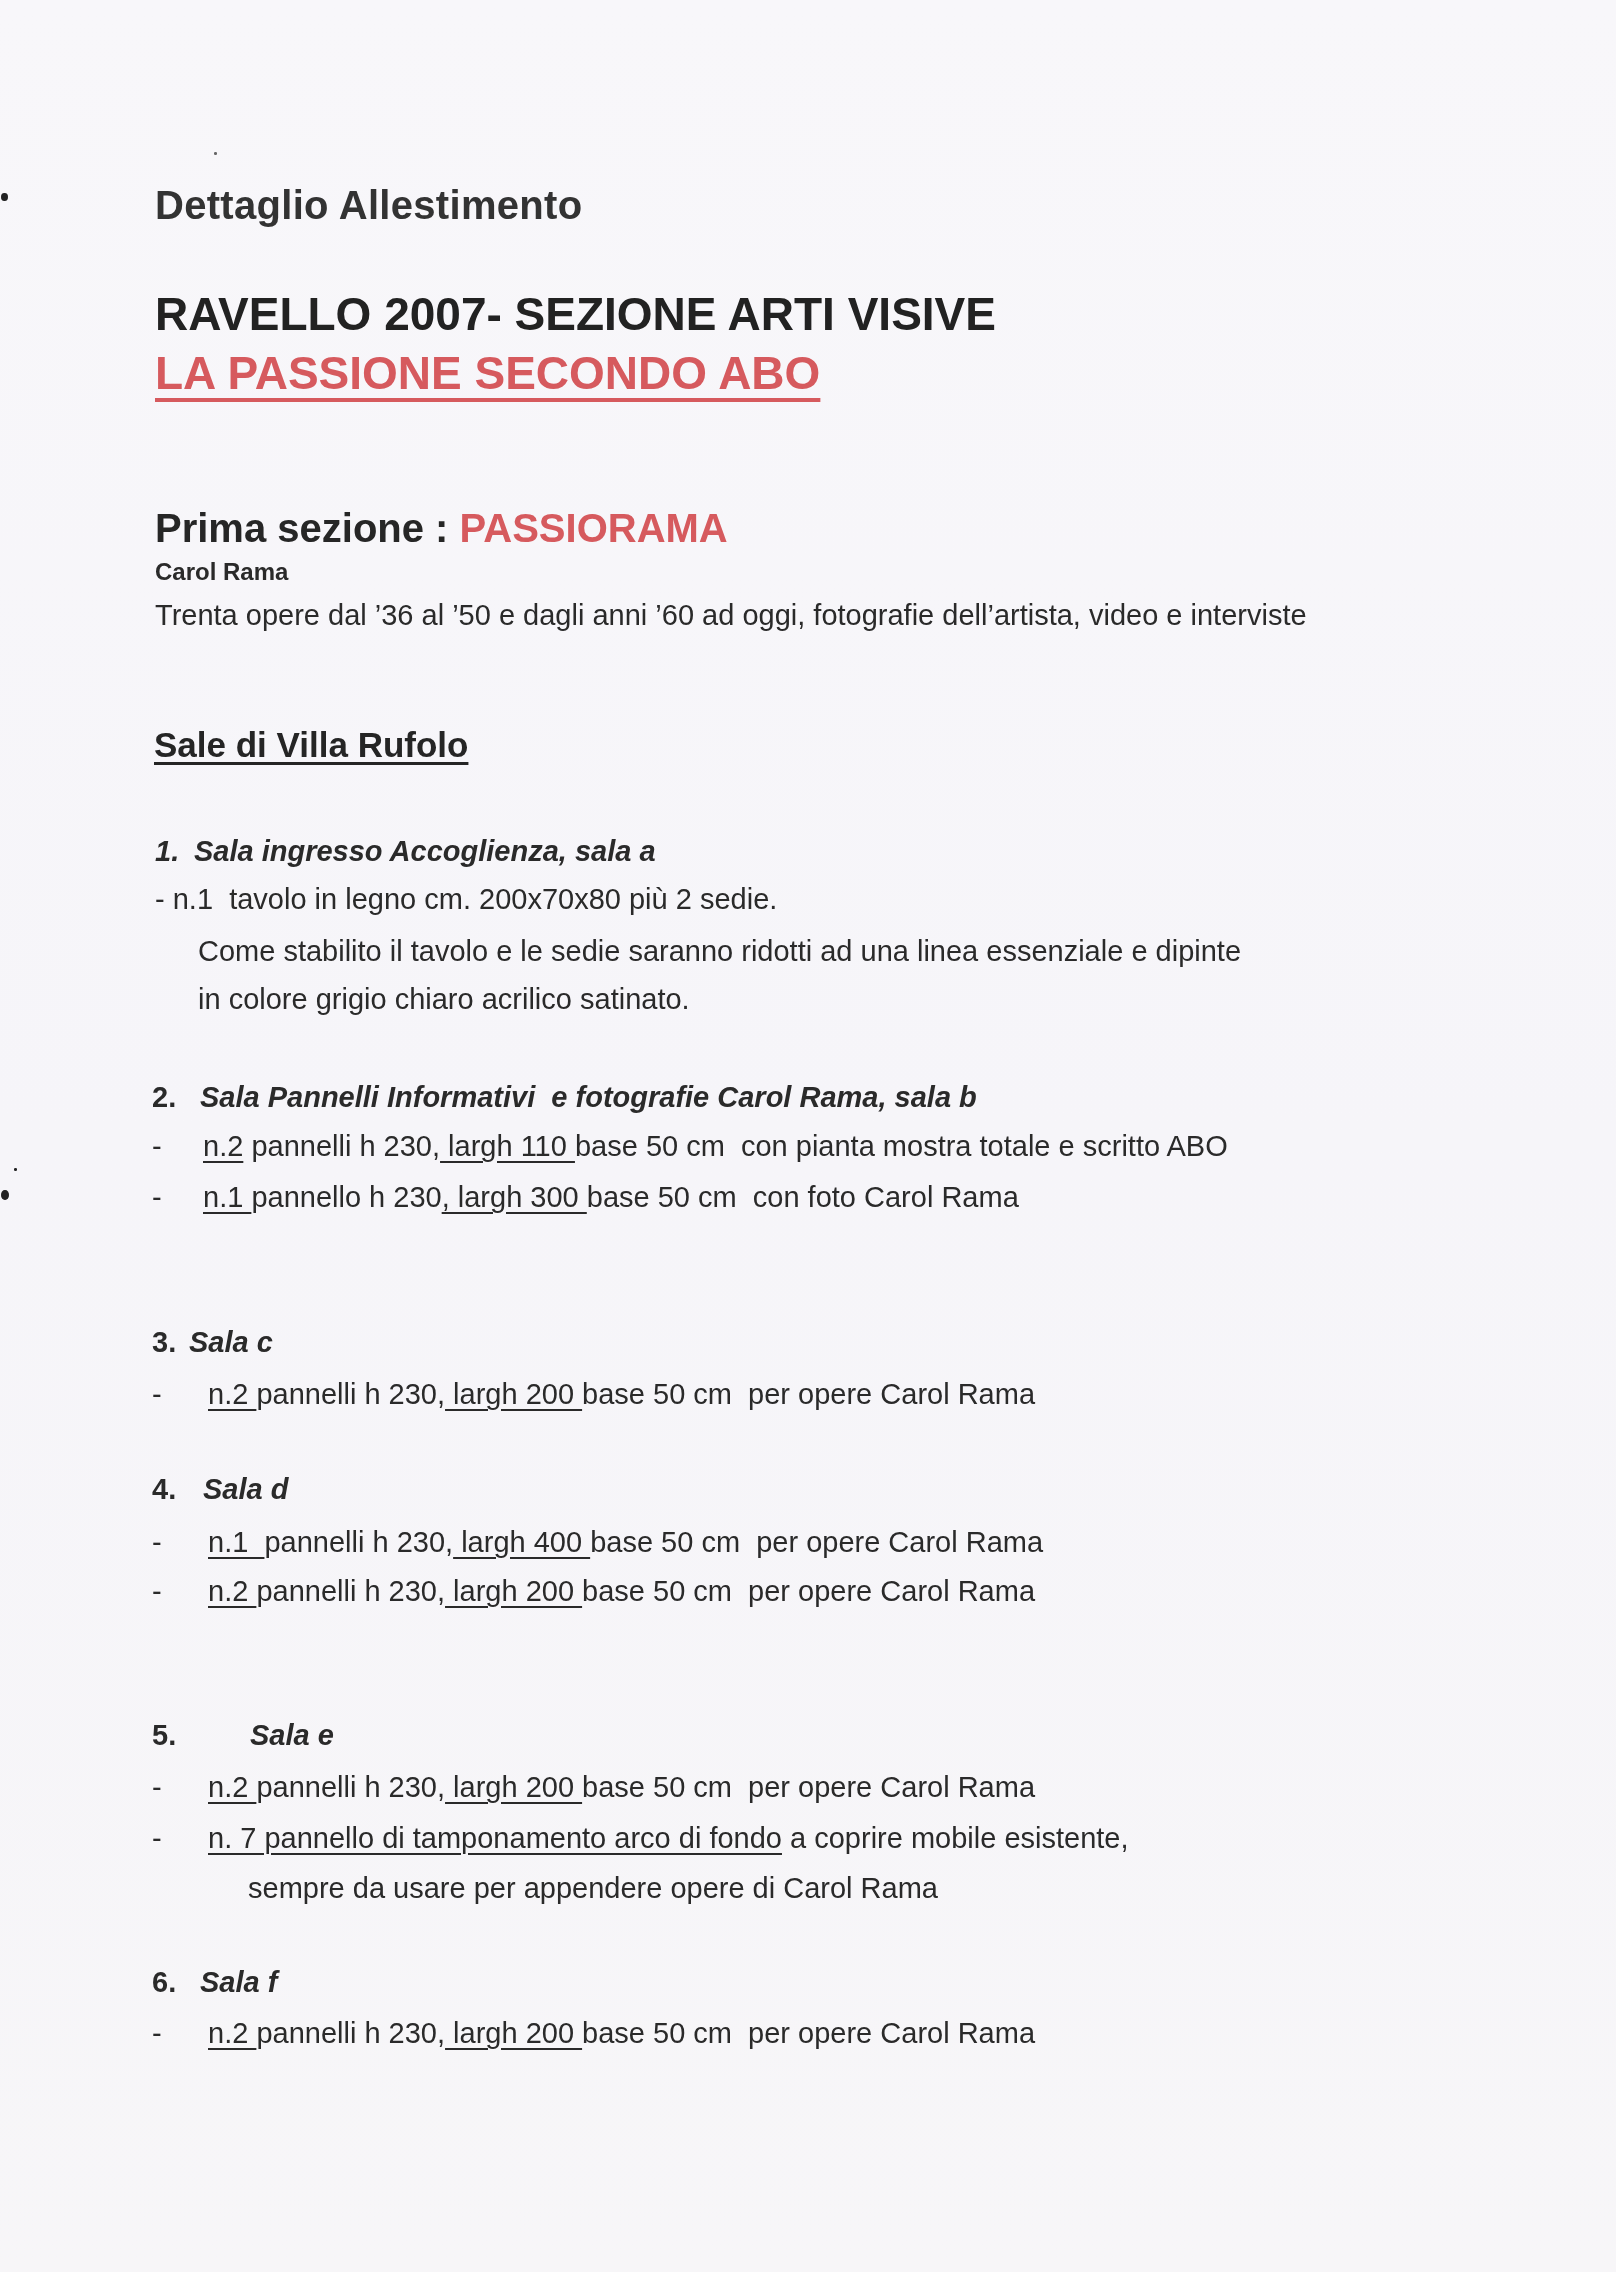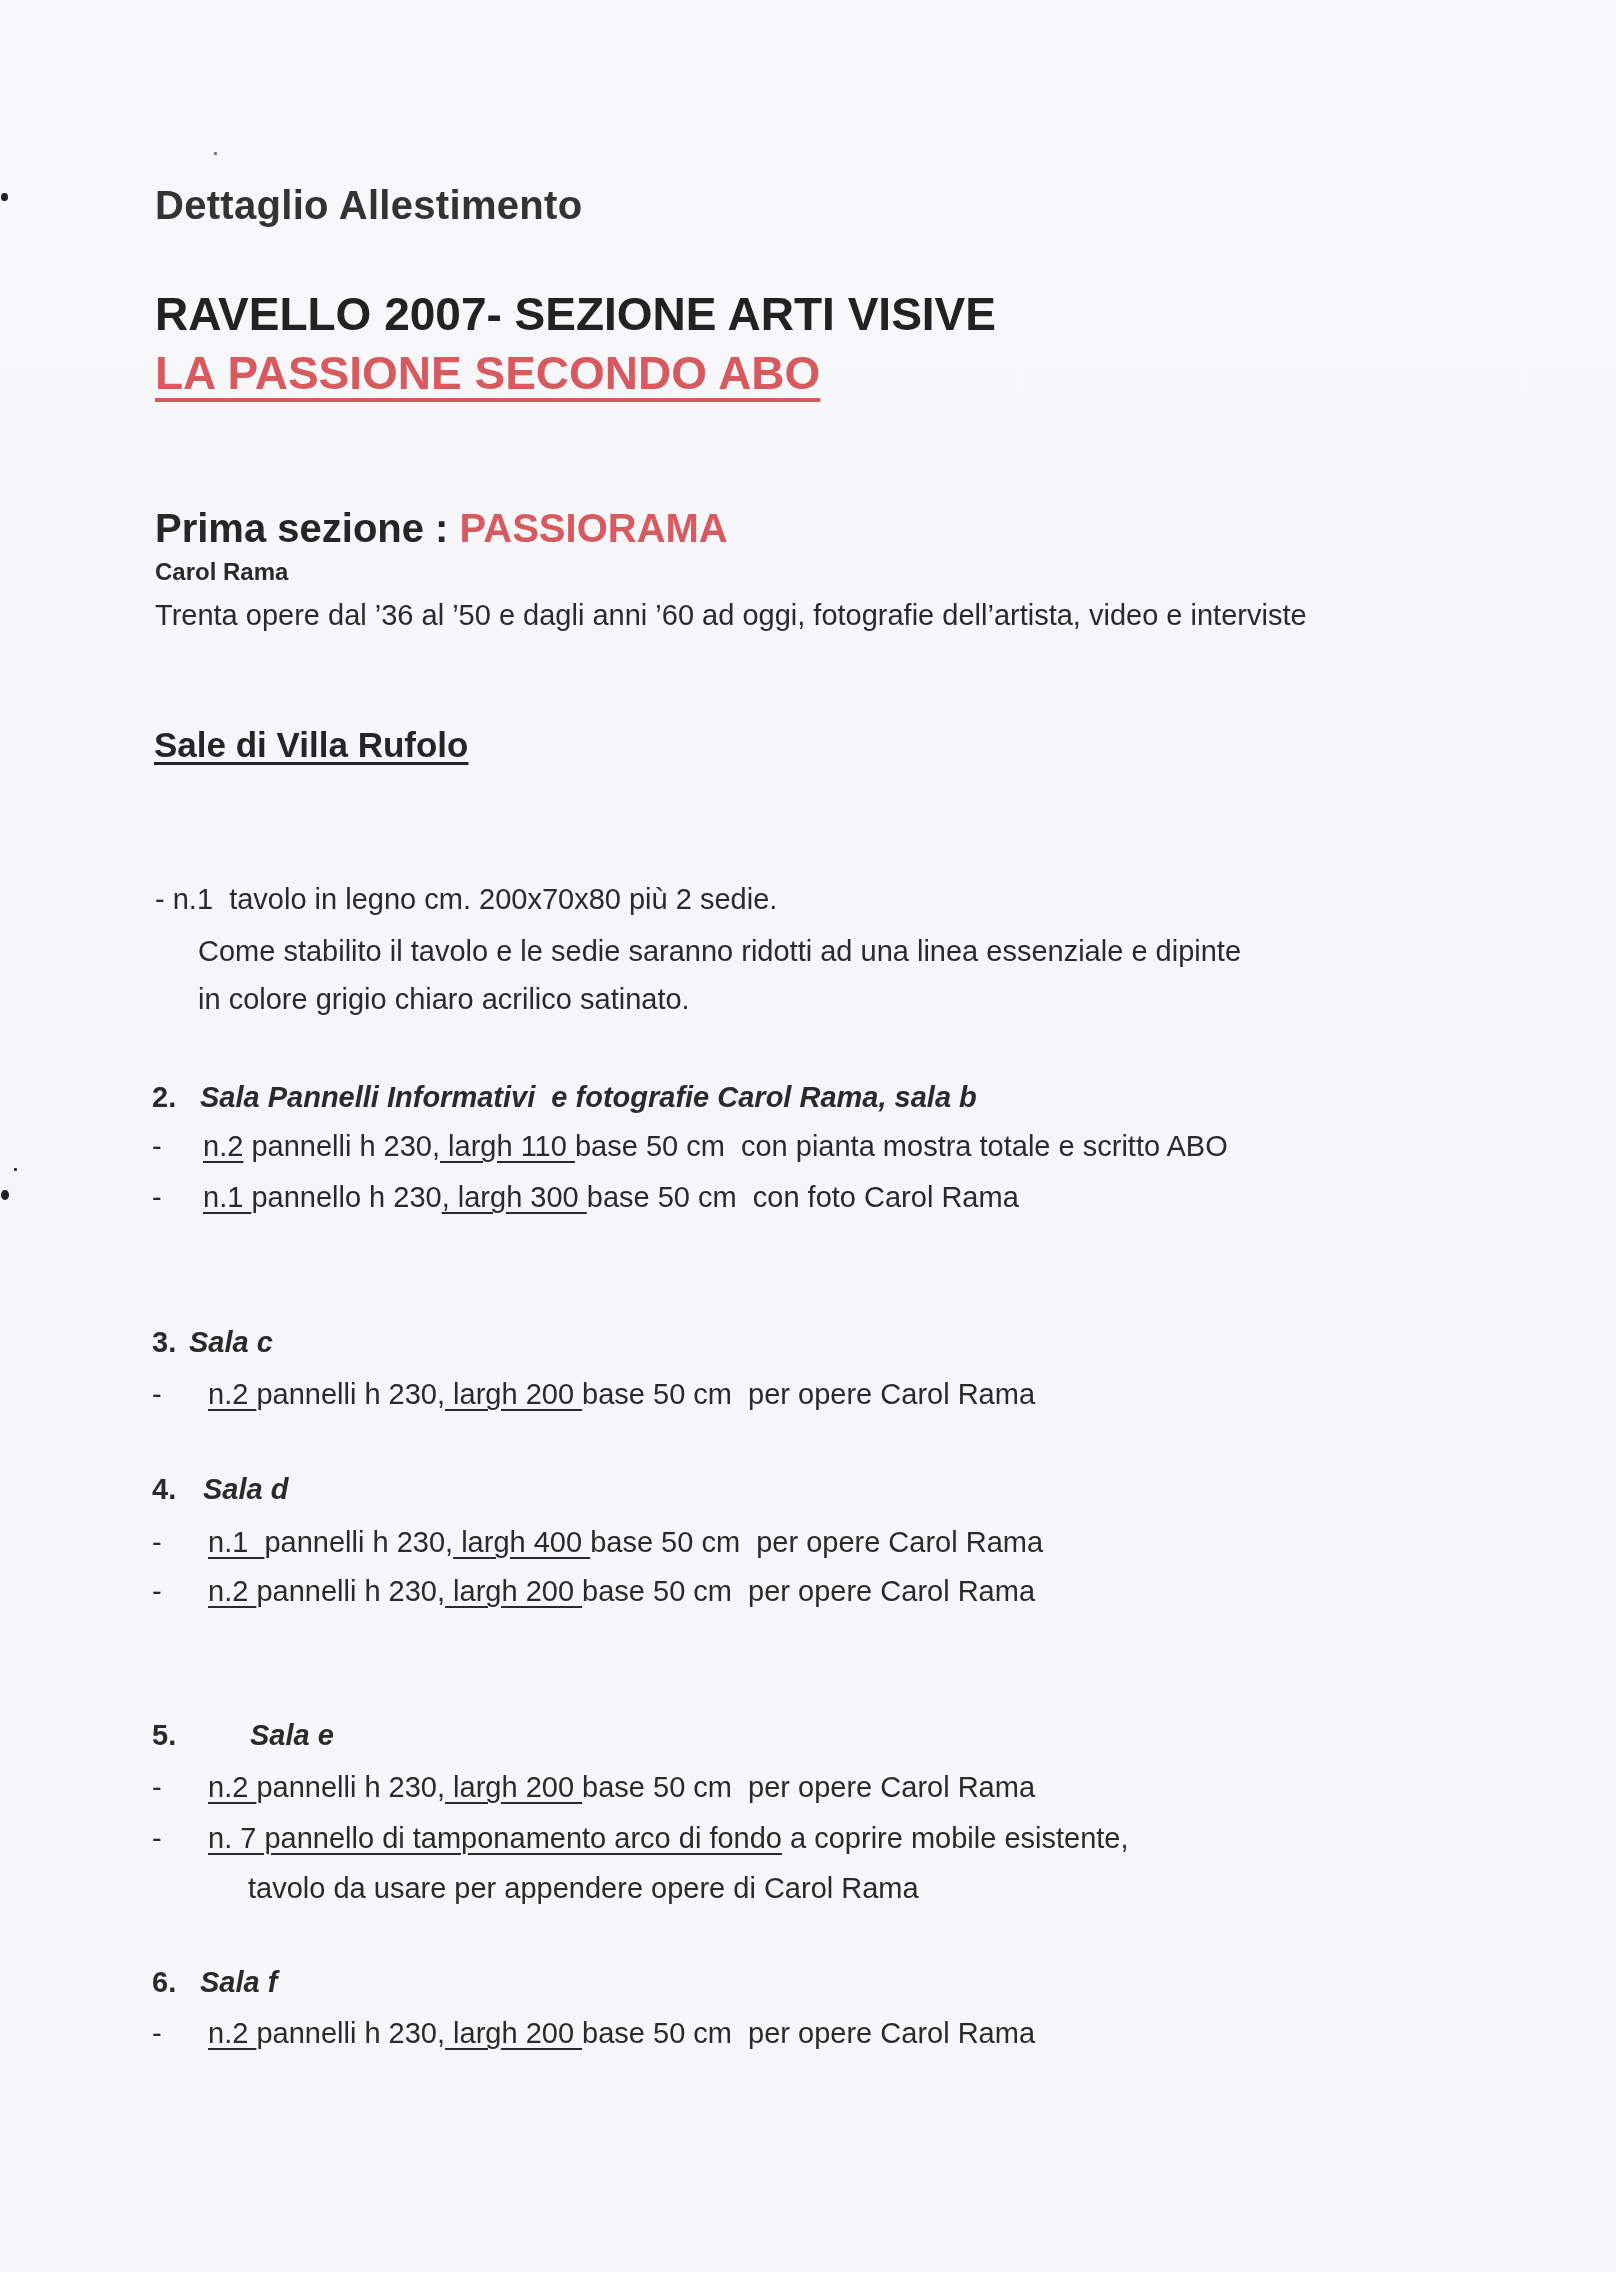--- a/index.html
+++ b/index.html
@@ -110,20 +110,23 @@
   <div class="abs event-subtitle">LA PASSIONE SECONDO ABO</div>
 
   <div class="abs section-heading">
     <span>Prima sezione : </span><span class="accent">PASSIORAMA</span>
   </div>
   <div class="abs artist">Carol Rama</div>
   <div class="abs desc">Trenta opere dal ’36 al ’50 e dagli anni ’60 ad oggi, fotografie dell’artista, video e interviste</div>
 
   <div class="abs venue">Sale di Villa Rufolo</div>
 
+  <div class="abs room-title" style="left:155px;top:835px;">
+    <span class="num" style="font-style:italic;width:39px;">1.</span><span class="name">Sala ingresso Accoglienza, sala a</span>
+  </div>
   <div class="abs line" style="left:155px;top:883px;">
     <span>-</span>
     <span>n.1</span><span style="white-space:pre;">  tavolo in legno cm. 200x70x80 più 2 sedie.</span>
   </div>
   <div class="abs line" style="left:198px;top:983px;">in colore grigio chiaro acrilico satinato.</div>
   <div class="abs line" style="left:198px;top:935px;">Come stabilito il tavolo e le sedie saranno ridotti ad una linea essenziale e dipinte</div>
 
   <div class="abs room-title" style="left:152px;top:1081px;">
     <span class="num" style="width:48px;">2.</span><span class="name" style="white-space:pre;">Sala Pannelli Informativi  e fotografie Carol Rama, sala b</span>
   </div>
@@ -153,21 +156,21 @@
 
   <div class="abs room-title" style="left:152px;top:1719px;">
     <span class="num" style="width:98px;">5.</span><span class="name">Sala e</span>
   </div>
   <div class="abs line" style="left:152px;top:1771px;">
     <span class="dash" style="width:56px;">-</span><span class="u" style="white-space:pre;">n.2 </span><span>pannelli h 230,</span><span class="u" style="white-space:pre;"> largh 200 </span><span style="white-space:pre;">base 50 cm  per opere Carol Rama</span>
   </div>
   <div class="abs line" style="left:152px;top:1822px;">
     <span class="dash" style="width:56px;">-</span><span class="u">n. 7 pannello di tamponamento arco di fondo</span><span style="white-space:pre;"> a coprire mobile esistente,</span>
   </div>
-  <div class="abs line" style="left:248px;top:1872px;">tavolo da usare per appendere opere di Carol Rama</div>
+  <div class="abs line" style="left:248px;top:1872px;">sempre da usare per appendere opere di Carol Rama</div>
 
   <div class="abs room-title" style="left:152px;top:1966px;">
     <span class="num" style="width:48px;">6.</span><span class="name">Sala f</span>
   </div>
   <div class="abs line" style="left:152px;top:2017px;">
     <span class="dash" style="width:56px;">-</span><span class="u" style="white-space:pre;">n.2 </span><span>pannelli h 230,</span><span class="u" style="white-space:pre;"> largh 200 </span><span style="white-space:pre;">base 50 cm  per opere Carol Rama</span>
   </div>
 
 </div>
 

